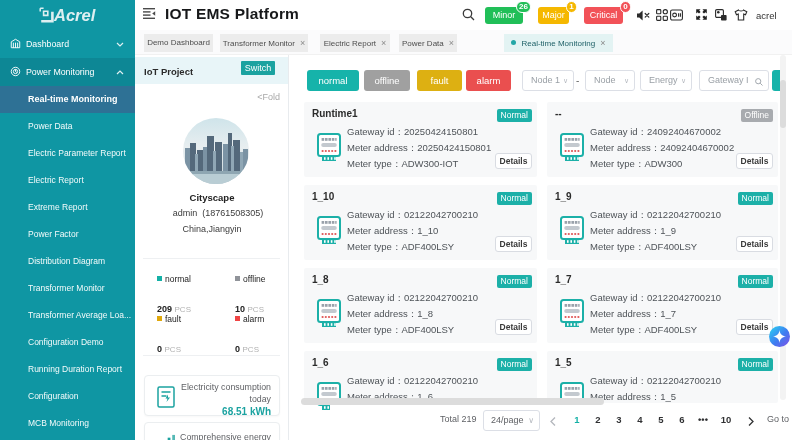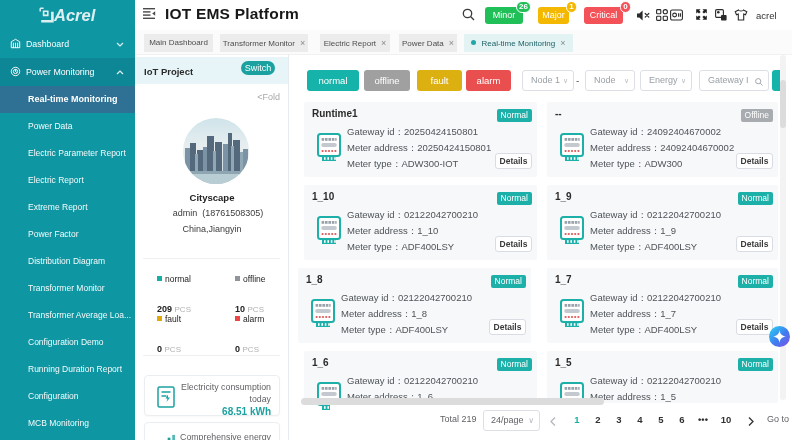--- a/index.html
+++ b/index.html
@@ -25,28 +25,28 @@
 #hamb { left:8px; top:8px; }
 #htitle { left:30px; top:5px; font-size:15.5px; font-weight:bold; color:#17181a; letter-spacing:0.2px; }
 .alarm-btn { position:absolute; top:7px; height:17px; border-radius:3px; color:#fff; font-size:9px; text-align:center; line-height:17px; }
 .badge { position:absolute; top:-6px; right:-8px; min-width:11px; height:12px; padding:0 2px; border-radius:7px; border:1px solid #fff; color:#fff; font-size:8px; line-height:10px; text-align:center; font-weight:bold;}
 #username { top:10px; left:621px; font-size:9.5px; color:#333; }
 
 
 #tabbar { left:135px; top:30px; width:657px; height:25px; background:#fbfbfc; border-bottom:1px solid #f1f1f1; }
 .tab { position:absolute; top:4px; height:18px; background:#ececec; color:#4d4d4d; font-size:8px; line-height:18px; text-align:center; white-space:nowrap; }
 .tab .x { color:#8a8a8a; font-size:9px; margin-left:5px; }
-.tab.active { background:#e3f3f3; color:#1d5f66; }
+.tab.active { background:#e3f3f3; color:#1d5f66;margin-left:40px; }
 .tab.active .dot { display:inline-block; width:5px; height:5px; border-radius:50%; background:#23a6a6; margin-right:5px; vertical-align:1px; }
 
 
 #panel { left:135px; top:55px; width:154px; height:385px; background:#fff; border-right:1px solid #e8ebee; }
 #panel-h { position:absolute; left:0; top:2px; width:153px; height:27px; background:#e8f5f8; }
 #panel-h .t { position:absolute; left:9px; top:9px; font-size:9.5px; font-weight:bold; color:#2b2b2b; }
-#switch-btn { position:absolute; right:13px; top:4px; width:34px; height:14px; background:#1ba2a0; border-radius:7px; color:#fff; font-size:9px; text-align:center; line-height:14px; }
+#switch-btn { position:absolute; right:13px; top:4px; width:34px; height:14px; background:#1ba2a0; border-radius:1px; color:#fff; font-size:9px; text-align:center; line-height:14px; }
 #fold { position:absolute; right:8px; top:37px; font-size:9px; color:#a8a8a8; }
 #avatar { position:absolute; left:48px; top:63px; width:66px; height:66px; border-radius:50%; overflow:hidden; }
 #pname { position:absolute; left:0; top:137px; width:154px; text-align:center; font-size:9.5px; font-weight:bold; color:#222; }
 #padmin { position:absolute; left:0; top:153px; width:154px; text-align:center; font-size:9px; color:#3c3c3c;padding-left:12px; }
 #pcity { position:absolute; left:0; top:169px; width:154px; text-align:center; font-size:9px; color:#3c3c3c; }
 .pdiv { position:absolute; left:8px; width:137px; border-top:1px solid #eef0f2; }
 .stat { position:absolute; width:70px; }
 .stat .lab { font-size:8.5px; color:#222; }
 .stat .lab i { display:inline-block; width:5px; height:5px; margin-right:3px; vertical-align:1px; }
 .stat .val { font-size:9px; color:#222; font-weight:bold; margin-top:20px; }
@@ -214,21 +214,21 @@
       <rect x="6" y="6" width="5.6" height="5.6" rx="0.8" fill="#2b2b2b"></rect>
     </svg>
 
     <svg class="abs" style="left:599px; top:9px;" width="14" height="12" viewBox="0 0 14 12" fill="none" stroke="#2b2b2b" stroke-width="1.1">
       <path d="M4.5 1 L1.2 2.8 2.5 5.8 4.3 5 v6 h5.4 V5 l1.8 0.8 1.3-3 L9.5 1 c-0.3 1.3-4.7 1.3-5 0 z"></path>
     </svg>
     <div class="abs" id="username">acrel</div>
   </div>
 
   <div class="abs" id="tabbar">
-    <div class="tab" style="left:9px; width:69px;">Main Dashboard</div>
+    <div class="tab" style="left:9px; width:69px;">Demo Dashboard</div>
     <div class="tab" style="left:85px; width:88px;">Transformer Monitor<span class="x">×</span></div>
     <div class="tab" style="left:185px; width:70px;">Electric Report<span class="x">×</span></div>
     <div class="tab" style="left:264px; width:58px;">Power Data<span class="x">×</span></div>
     <div class="tab active" style="left:329px; width:109px;"><span class="dot"></span>Real-time Monitoring<span class="x">×</span></div>
   </div>
 
   <div class="abs" id="panel">
     <div id="panel-h">
       <div class="t">IoT Project</div>
       <div id="switch-btn">Switch</div>
@@ -383,21 +383,21 @@
     </div>
     <div class="card" style="left:257px; top:130px; width:231px;">
       <div class="title">1_9</div>
         <div class="st ok">Normal</div>
       <svg class="mi" width="24" height="29" viewBox="0 0 24 29">
           <use href="#meter"></use>
         </svg>
       <div class="rows">Gateway id：02122042700210<br>Meter address：1_9<br>Meter type：ADF400LSY</div>
       <div class="det">Details</div>
     </div>
-    <div class="card" style="left:8px; top:213px;">
+    <div class="card" style="left:14px; top:213px;">
       <div class="title">1_8</div>
         <div class="st ok">Normal</div>
       <svg class="mi" width="24" height="29" viewBox="0 0 24 29">
           <use href="#meter"></use>
         </svg>
       <div class="rows">Gateway id：02122042700210<br>Meter address：1_8<br>Meter type：ADF400LSY</div>
       <div class="det">Details</div>
     </div>
     <div class="card" style="left:257px; top:213px; width:231px;">
       <div class="title">1_7</div>

